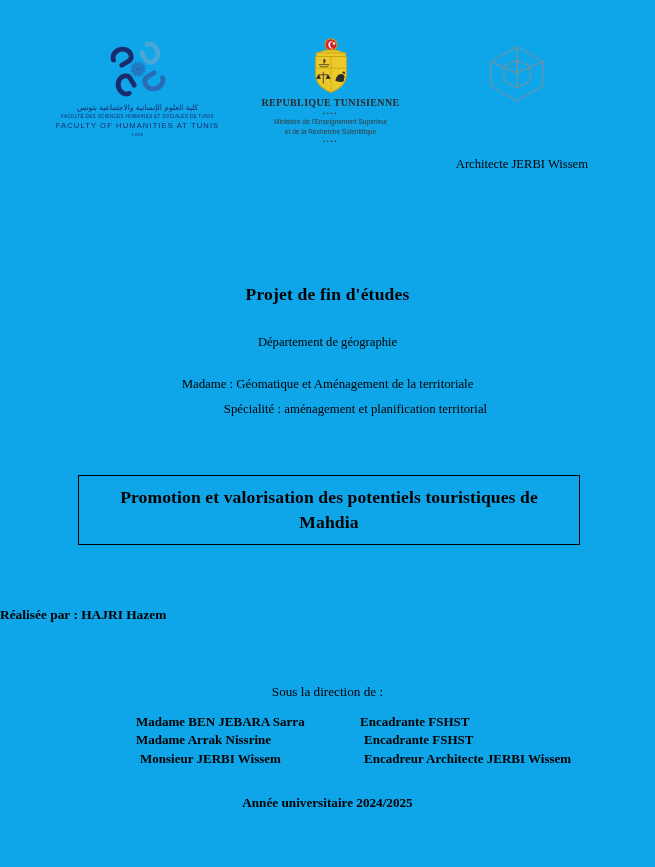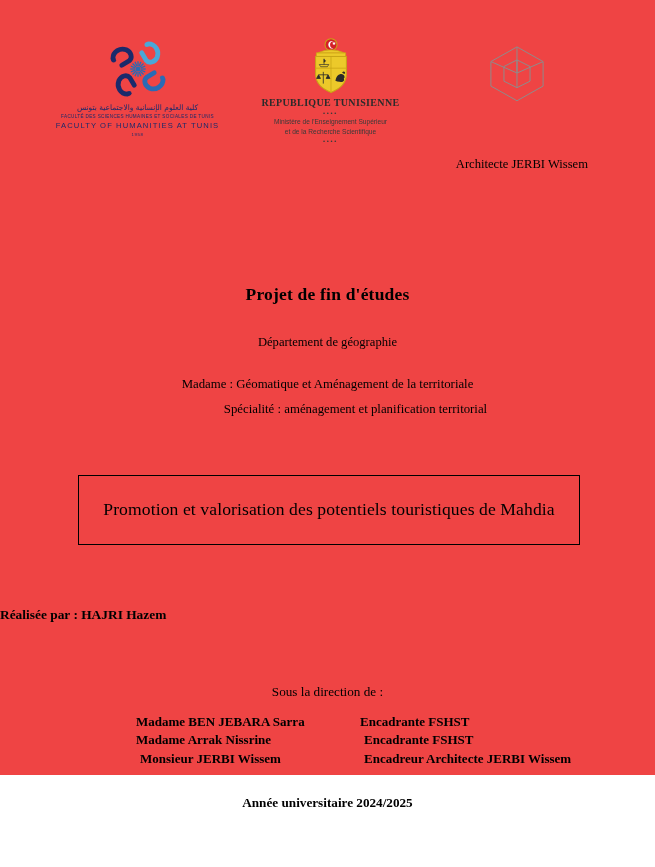--- a/index.html
+++ b/index.html
@@ -14,22 +14,22 @@
     position: relative;
     overflow: hidden;
     font-family: "Liberation Serif", "DejaVu Serif", serif;
     color: #000000;
     -webkit-font-smoothing: antialiased;
   }
 
   .page {
     position: relative;
     width: 655px;
-    height: 775px;
-    background: #ef4444;
+    height: 867px;
+    background: #0ea5e9;
   }
 
   
   .logo-row {
     position: absolute;
     top: 30px;
     left: 0;
     width: 655px;
     height: 120px;
   }
@@ -190,21 +190,21 @@
     width: 502px;
     height: 70px;
     border: 1.3px solid #000000;
     box-sizing: border-box;
     display: flex;
     align-items: center;
     justify-content: center;
   }
   .title-text {
     font-size: 17.6px;
-    font-weight: normal;
+    font-weight: bold;
     text-align: center;
     line-height: 1.45;
     letter-spacing: 0.1px;
     padding: 0 14px;
   }
 
   
   .author {
     position: absolute;
     top: 607px;

